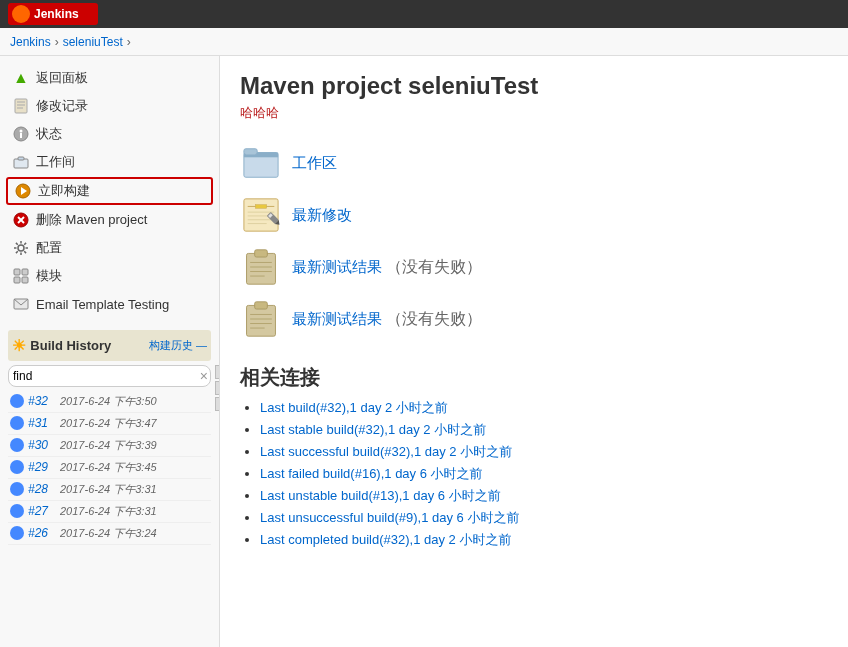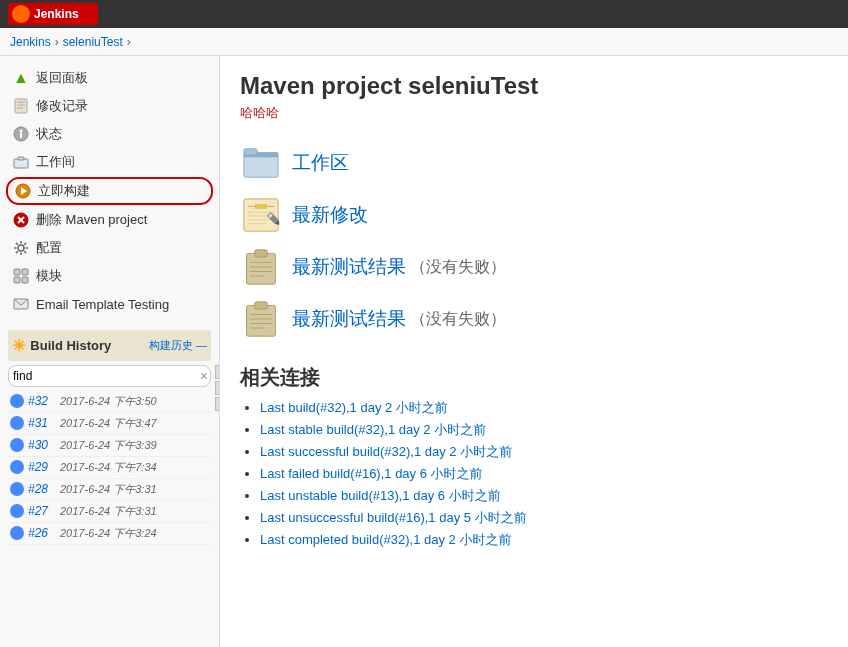--- a/index.html
+++ b/index.html
@@ -71,21 +71,21 @@
       display: flex;
       align-items: center;
       padding: 5px 12px;
       cursor: pointer;
       color: #333;
       text-decoration: none;
       font-size: 13px;
     }
     .sidebar-item.highlighted {
       border: 2px solid #cc0000;
-      border-radius: 13px;
+      border-radius: 3px;
       margin: 1px 6px;
       padding: 3px 6px;
       text-align: right;
     }
     .sidebar-icon {
       width: 18px;
       height: 18px;
       margin-right: 6px;
       flex-shrink: 0;
       display: flex;
@@ -216,21 +216,21 @@
       height: 42px;
       margin-right: 10px;
       flex-shrink: 0;
       display: flex;
       align-items: center;
       justify-content: center;
     }
     .project-link-item a {
       color: #0066cc;
       text-decoration: none;
-      font-size: 19px;
+      font-size: 15px;
     }
     .link-note {
       color: #666;
       font-size: 16px;
       margin-left: 4px;
     }
 
     .related-links-title {
       font-size: 20px;
       font-weight: bold;
@@ -418,21 +418,21 @@
           <span class="build-date">2017-6-24 下午3:47</span>
         </li>
         <li class="build-item">
           <div class="build-ball"></div>
           <a href="#" class="build-num">#30</a>
           <span class="build-date">2017-6-24 下午3:39</span>
         </li>
         <li class="build-item">
           <div class="build-ball"></div>
           <a href="#" class="build-num">#29</a>
-          <span class="build-date">2017-6-24 下午7:34</span>
+          <span class="build-date">2017-6-24 下午3:45</span>
         </li>
         <li class="build-item">
           <div class="build-ball"></div>
           <a href="#" class="build-num">#28</a>
           <span class="build-date">2017-6-24 下午3:31</span>
         </li>
         <li class="build-item">
           <div class="build-ball"></div>
           <a href="#" class="build-num">#27</a>
           <span class="build-date">2017-6-24 下午3:31</span>
@@ -517,19 +517,19 @@
     </div>
 
     <div class="related-links">
       <h2 class="related-links-title">相关连接</h2>
       <ul>
         <li><a href="#">Last build(#32),1 day 2 小时之前</a></li>
         <li><a href="#">Last stable build(#32),1 day 2 小时之前</a></li>
         <li><a href="#">Last successful build(#32),1 day 2 小时之前</a></li>
         <li><a href="#">Last failed build(#16),1 day 6 小时之前</a></li>
         <li><a href="#">Last unstable build(#13),1 day 6 小时之前</a></li>
-        <li><a href="#">Last unsuccessful build(#16),1 day 5 小时之前</a></li>
+        <li><a href="#">Last unsuccessful build(#9),1 day 6 小时之前</a></li>
         <li><a href="#">Last completed build(#32),1 day 2 小时之前</a></li>
       </ul>
     </div>
 
   </div>
 </div>
 
 </body></html>

